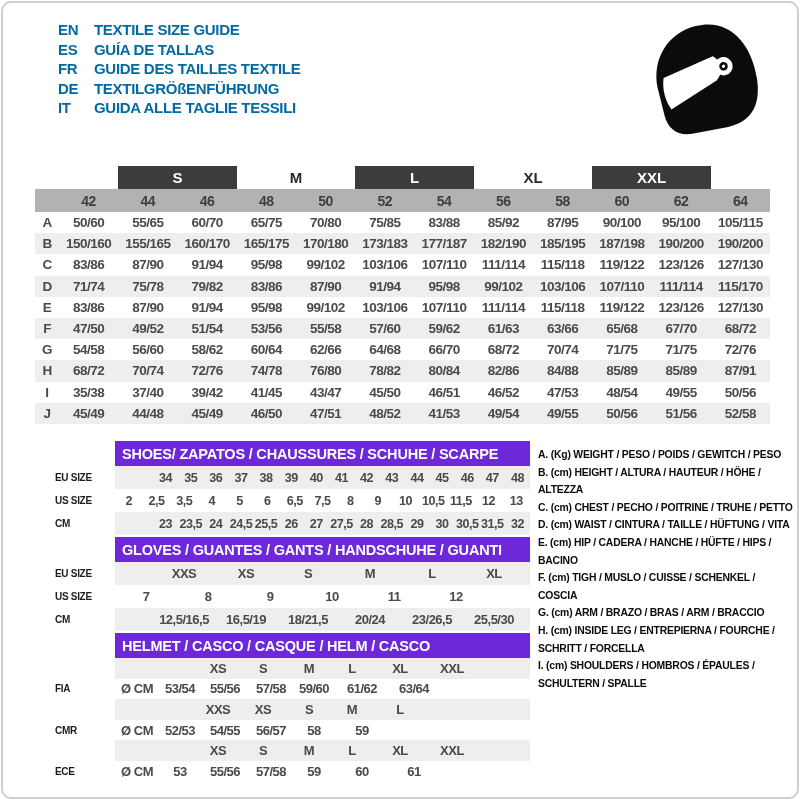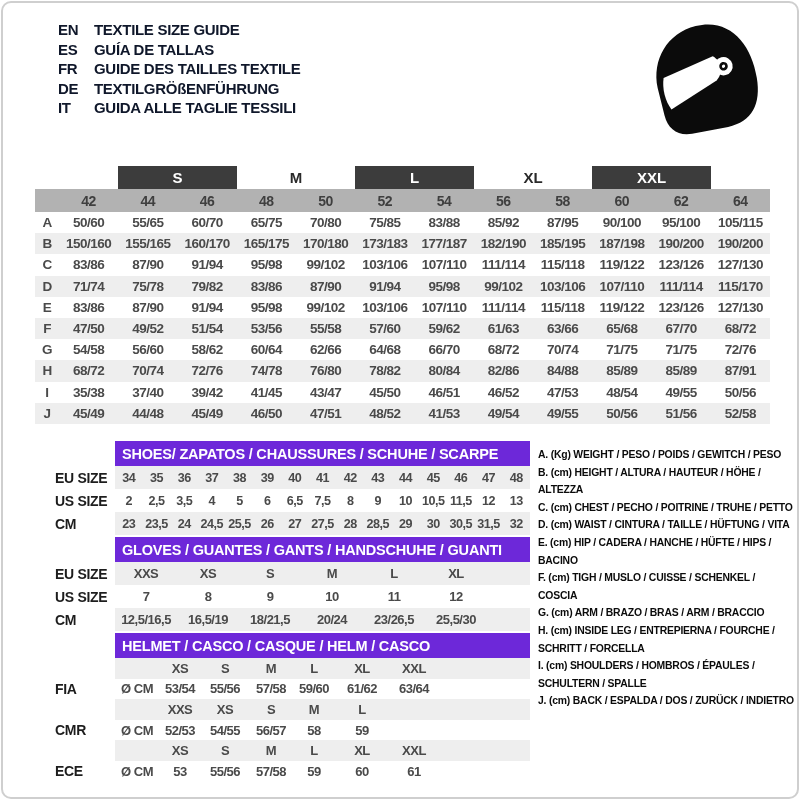--- a/index.html
+++ b/index.html
@@ -5,21 +5,21 @@
 <style>
   html,body { margin:0; padding:0; }
   body {
     width:800px; height:800px; position:relative; background:#ffffff;
     font-family:"Liberation Sans", sans-serif; color:#1a1a1a; overflow:hidden;
   }
   .frame { position:absolute; inset:1px; border:2px solid #cfcfcf; border-radius:10px; pointer-events:none; }
 
   
   .langs { position:absolute; left:58px; top:20px; }
-  .lang-row { display:flex; font-weight:bold; font-size:15px; line-height:19.6px; letter-spacing:-0.3px; color:#0f172a; }
+  .lang-row { display:flex; font-weight:bold; font-size:15px; line-height:19.6px; letter-spacing:-0.3px; color:#0369a1; }
   .lang-code { width:36px; }
 
   
   .helmet-wrap { position:absolute; left:645px; top:16px; width:122px; height:124px; }
 
   
   .main-table { position:absolute; left:35px; top:166px; width:735px; }
   .mt-row { display:grid; grid-template-columns:24px repeat(12,1fr); }
   .mt-bars { height:23px; }
   .gcell { display:flex; align-items:center; justify-content:center; font-weight:bold; font-size:15px; }
@@ -30,25 +30,25 @@
   .mt-data { height:21.2px; }
   .mt-data.stripe { background:#eeeeee; }
   .cell { display:flex; align-items:center; justify-content:center; font-weight:bold; font-size:13.5px; letter-spacing:-0.5px; color:#4a4a4a; white-space:nowrap; }
   .cell.letter { font-size:13.5px; color:#4a4a4a; }
 
   
   .sub { position:absolute; left:55px; display:grid; grid-template-columns:60px 415px; }
   #shoes  { top:441px; }
   #gloves { top:537px; }
   #helmet { top:633px; }
-  .sub-label { display:flex; align-items:center; font-weight:bold; font-size:14px; letter-spacing:-0.3px; color:#1d1d1d; }
+  .sub-label { display:flex; align-items:center; font-weight:bold; font-size:10px; letter-spacing:-0.3px; color:#1d1d1d; }
   .subbar { background:#6d28d9; color:#ffffff; font-weight:bold; font-size:14.5px; letter-spacing:-0.2px;
             display:flex; align-items:center; padding-left:7px; height:25px; }
   .srow { display:grid; height:23px; }
-  .srow.shaded { background:#eeeeee; }
+  .srow.shaded { background:#eeeeee;padding-left:38px; }
   .shoes-cols  { grid-template-columns:repeat(15,1fr); }
   .gloves-cols { grid-template-columns:repeat(6,62px) 1fr; }
   .helmet-cols { grid-template-columns:44px 42px 48px 44px 42px 54px 50px 1fr; }
   .hrow { height:20.6px; }
   .srow .cell { font-size:13px; }
   .shoes-cols .cell { font-size:12.6px; }
   .cell.unit { font-size:13px; }
 
   
   .legend { position:absolute; left:538px; top:446px; width:258px; }
@@ -426,14 +426,13 @@
 <div class="legend">
     <div class="legend-item">A. (Kg) WEIGHT / PESO / POIDS / GEWITCH / PESO</div>
     <div class="legend-item">B. (cm) HEIGHT / ALTURA / HAUTEUR / HÖHE / ALTEZZA</div>
     <div class="legend-item">C. (cm) CHEST / PECHO / POITRINE / TRUHE / PETTO</div>
     <div class="legend-item">D. (cm) WAIST / CINTURA / TAILLE / HÜFTUNG / VITA</div>
     <div class="legend-item">E. (cm) HIP / CADERA / HANCHE / HÜFTE / HIPS / BACINO</div>
     <div class="legend-item">F. (cm) TIGH / MUSLO / CUISSE / SCHENKEL / COSCIA</div>
     <div class="legend-item">G. (cm) ARM / BRAZO / BRAS / ARM / BRACCIO</div>
     <div class="legend-item">H. (cm) INSIDE LEG / ENTREPIERNA / FOURCHE / SCHRITT / FORCELLA</div>
     <div class="legend-item">I. (cm) SHOULDERS / HOMBROS / ÉPAULES / SCHULTERN / SPALLE</div>
-    <div class="legend-item">J. (cm) BACK / ESPALDA / DOS / ZURÜCK / INDIETRO</div>
   </div>
 
 </body></html>

